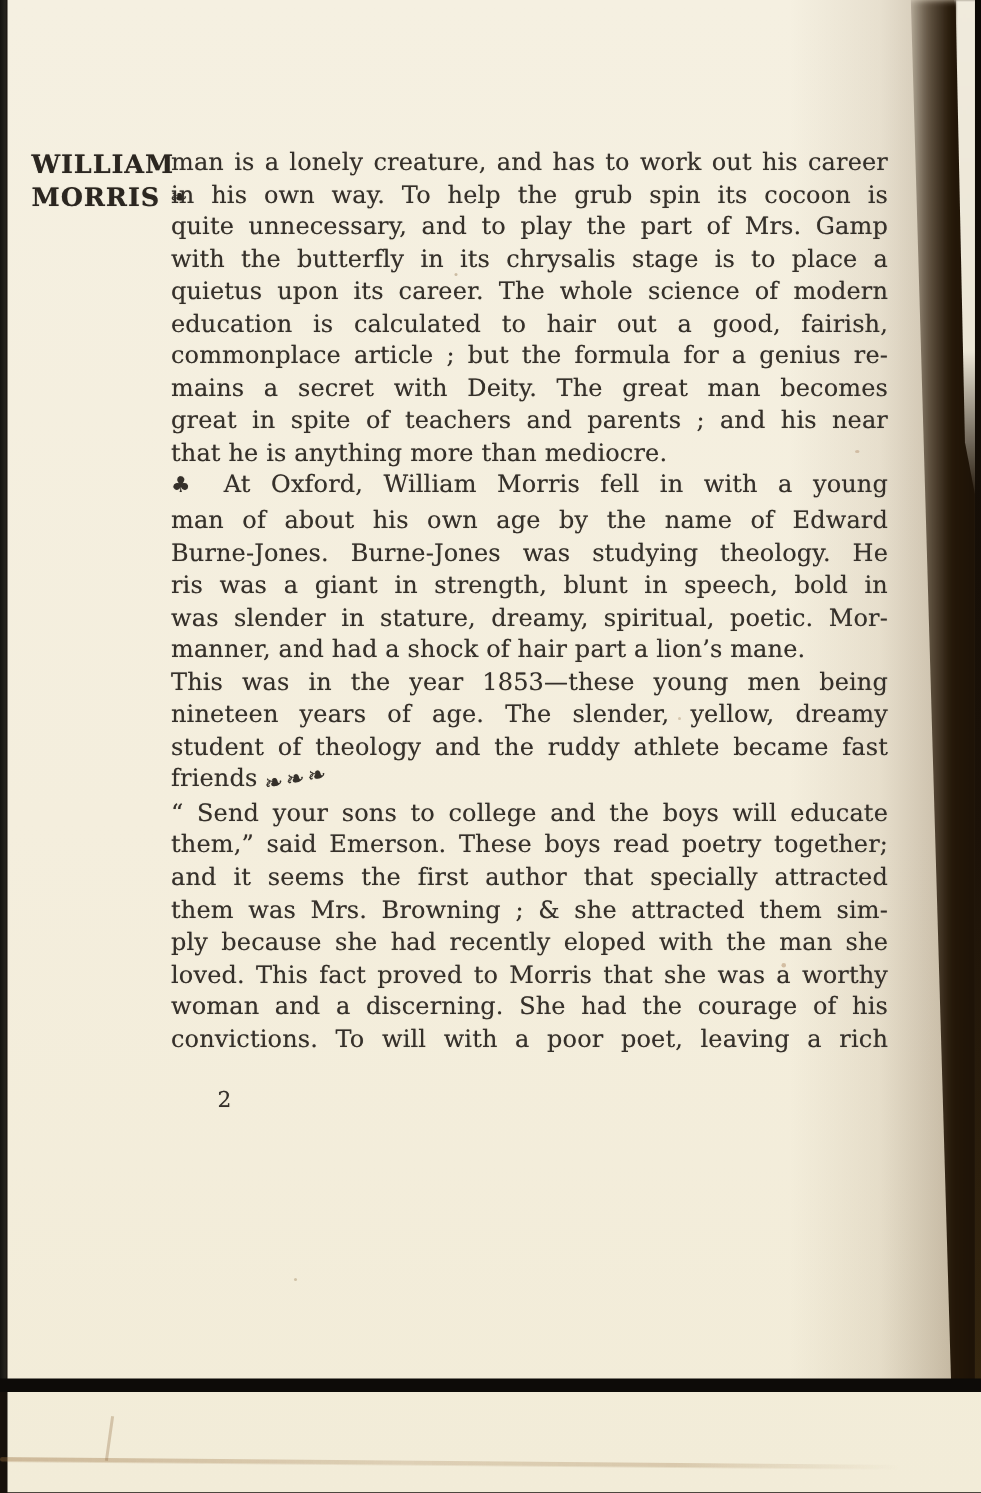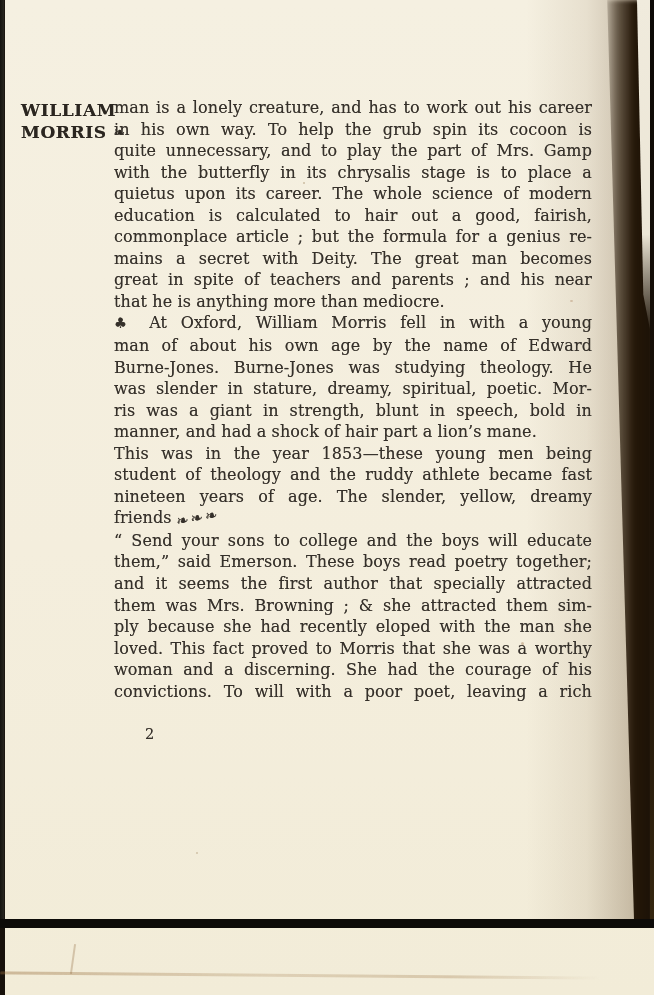--- a/index.html
+++ b/index.html
@@ -123,28 +123,28 @@
         <div class="line just">education is calculated to hair out a good, fairish,</div>
         <div class="line just">commonplace article ; but the formula for a genius re-</div>
         <div class="line just">mains a secret with Deity. The great man becomes</div>
         <div class="line just">great in spite of teachers and parents ; and his near</div>
         <div class="line">that he is anything more than mediocre.</div>
       </div>
       <div>
         <div class="line just"><span class="pmark">♣</span> At Oxford, William Morris fell in with a young</div>
         <div class="line just">man of about his own age by the name of Edward</div>
         <div class="line just">Burne-Jones. Burne-Jones was studying theology. He</div>
+        <div class="line just">ris was a giant in strength, blunt in speech, bold in</div>
         <div class="line just">was slender in stature, dreamy, spiritual, poetic. Mor-</div>
-        <div class="line just">ris was a giant in strength, blunt in speech, bold in</div>
         <div class="line">manner, and had a shock of hair part a lion’s mane.</div>
       </div>
       <div>
         <div class="line just">This was in the year 1853—these young men being</div>
+        <div class="line just">nineteen years of age. The slender, yellow, dreamy</div>
         <div class="line just">student of theology and the ruddy athlete became fast</div>
-        <div class="line just">nineteen years of age. The slender, yellow, dreamy</div>
         <div class="line">friends<span class="fleuron">❧❧❧</span></div>
       </div>
       <div>
         <div class="line just">“ Send your sons to college and the boys will educate</div>
         <div class="line just">them,” said Emerson. These boys read poetry together;</div>
         <div class="line just">and it seems the first author that specially attracted</div>
         <div class="line just">them was Mrs. Browning ; &amp; she attracted them sim-</div>
         <div class="line just">ply because she had recently eloped with the man she</div>
         <div class="line just">loved. This fact proved to Morris that she was a worthy</div>
         <div class="line just">woman and a discerning. She had the courage of his</div>

